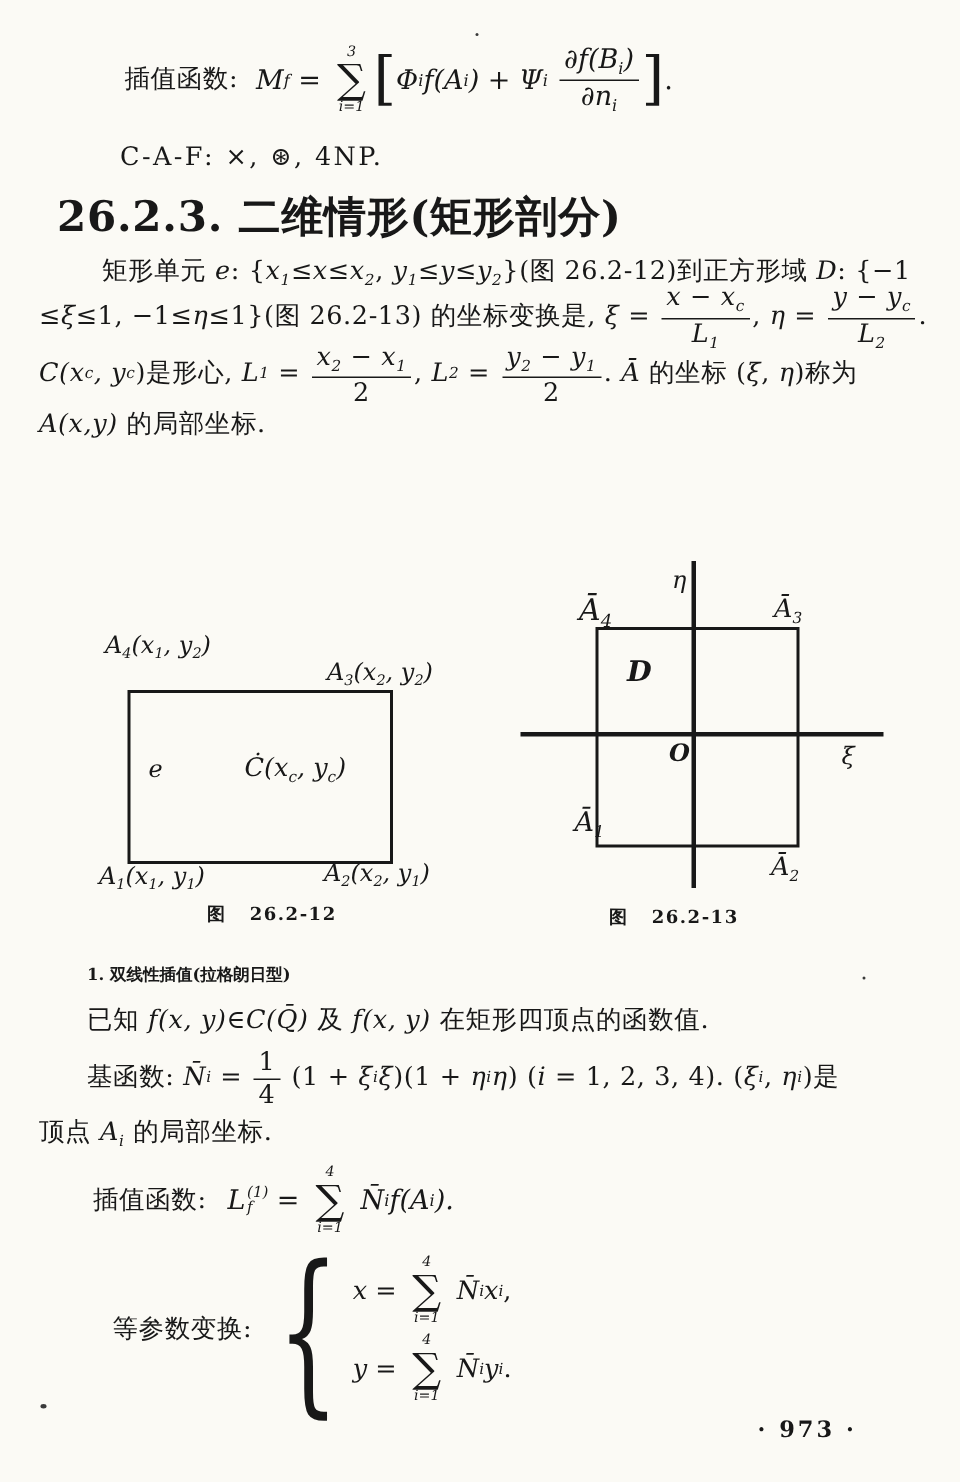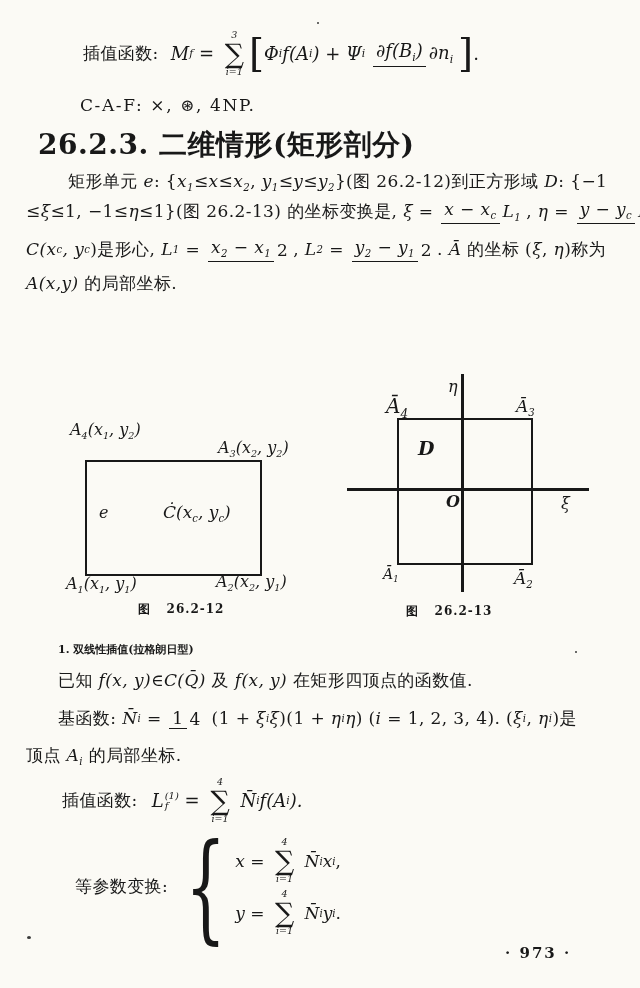--- a/index.html
+++ b/index.html
@@ -3,21 +3,21 @@
 <meta charset="utf-8">
 <style>
   html,body{margin:0;padding:0}
   body{width:640px;height:988px;background:#d8d8d4;font-family:"DejaVu Serif","Liberation Serif",serif}
   #page{position:relative;width:640px;height:988px;background:#fbfaf5;color:#181818;overflow:hidden}
   .abs{position:absolute;white-space:pre}
   .line{font-size:17px;line-height:1.25;letter-spacing:.4px}
   .it{font-style:italic}
   .b{font-weight:700}
   .sub{font-size:.6em;vertical-align:-.4em;font-style:italic}
-  .frac{display:inline-flex;align-items:center;vertical-align:middle;margin:0 2px;line-height:1.1}
+  .frac{display:inline-flex;flex-direction:column;align-items:center;vertical-align:middle;margin:0 2px;line-height:1.1}
   .frac .fnum{padding:0 3px 1px;border-bottom:1.6px solid #181818}
   .frac .fden{padding:1px 3px 0}
   .bigsum{display:inline-flex;flex-direction:column;align-items:center;vertical-align:middle;line-height:1;margin:0 5px}
   .bigsum .lim{font-size:9.5px;font-style:italic;line-height:1.15;letter-spacing:0}
   .bigsum .sig{font-size:27px;line-height:.95}
   .bigbr{font-size:215%;line-height:0;vertical-align:middle;position:relative;top:-1px}
   .ssk{display:inline-flex;flex-direction:column;align-items:flex-start;line-height:1;font-size:10px;font-style:italic;margin-left:1px;vertical-align:-6px}
   .mrow{display:inline-flex;align-items:center;white-space:pre}
   .flexrow{display:flex;align-items:center;white-space:pre}
   .rect{position:absolute;border:2.5px solid #181818}
@@ -60,21 +60,21 @@
   <div>
     <div class="vline" style="left:461px;top:374px;width:2.5px;height:218px"></div>
     <div class="hline" style="left:347px;top:488px;width:242px;height:2.5px"></div>
     <div class="rect" style="left:397px;top:418px;width:132px;height:143px"></div>
     <div class="figlab it" style="left:448px;top:377px">η</div>
     <div class="figlab it" style="left:561px;top:494px">ξ</div>
     <div class="figlab" style="left:386px;top:394px;font-size:20px"><span class="it">Ā</span><span class="sub">4</span></div>
     <div class="figlab" style="left:516px;top:396px;font-size:17px"><span class="it">Ā</span><span class="sub">3</span></div>
     <div class="figlab it b" style="left:418px;top:437px;font-size:19px">D</div>
     <div class="figlab it b" style="left:446px;top:492px">O</div>
-    <div class="figlab" style="left:383px;top:566px;font-size:14px"><span class="it">Ā</span><span class="sub">1</span></div>
+    <div class="figlab" style="left:383px;top:538px;font-size:18px"><span class="it">Ā</span><span class="sub">1</span></div>
     <div class="figlab" style="left:514px;top:568px;font-size:17px"><span class="it">Ā</span><span class="sub">2</span></div>
     <div class="caption" style="left:406px;top:603px">图   26.2-13</div>
   </div>
 
   <div class="abs b" style="left:58px;top:642px;font-size:11px">1. 双线性插值(拉格朗日型)</div>
   <div class="abs line" style="left:58px;top:670px"><span>已知 </span><span class="it">f(x, y)</span><span>∈</span><span class="it">C(Q̄)</span><span> 及 </span><span class="it">f(x, y)</span><span> 在矩形四顶点的函数值.</span></div>
   <div class="abs line flexrow" style="left:58px;top:698px;height:42px"><span>基函数: </span><span class="it">N̄</span><span class="sub">i</span><span> = </span><span class="frac"><span class="fnum">1</span><span class="fden">4</span></span><span> (1 + </span><span class="it">ξ</span><span class="sub">i</span><span class="it">ξ</span><span>)(1 + </span><span class="it">η</span><span class="sub">i</span><span class="it">η</span><span>) (</span><span class="it">i</span><span> = 1, 2, 3, 4). (</span><span class="it">ξ</span><span class="sub">i</span><span>, </span><span class="it">η</span><span class="sub">i</span><span>)是</span></div>
   <div class="abs line" style="left:26px;top:745px"><span>顶点 </span><span class="it">A</span><span class="sub">i</span><span> 的局部坐标.</span></div>
 
   <div class="abs flexrow" style="left:62px;top:770px;height:62px">

